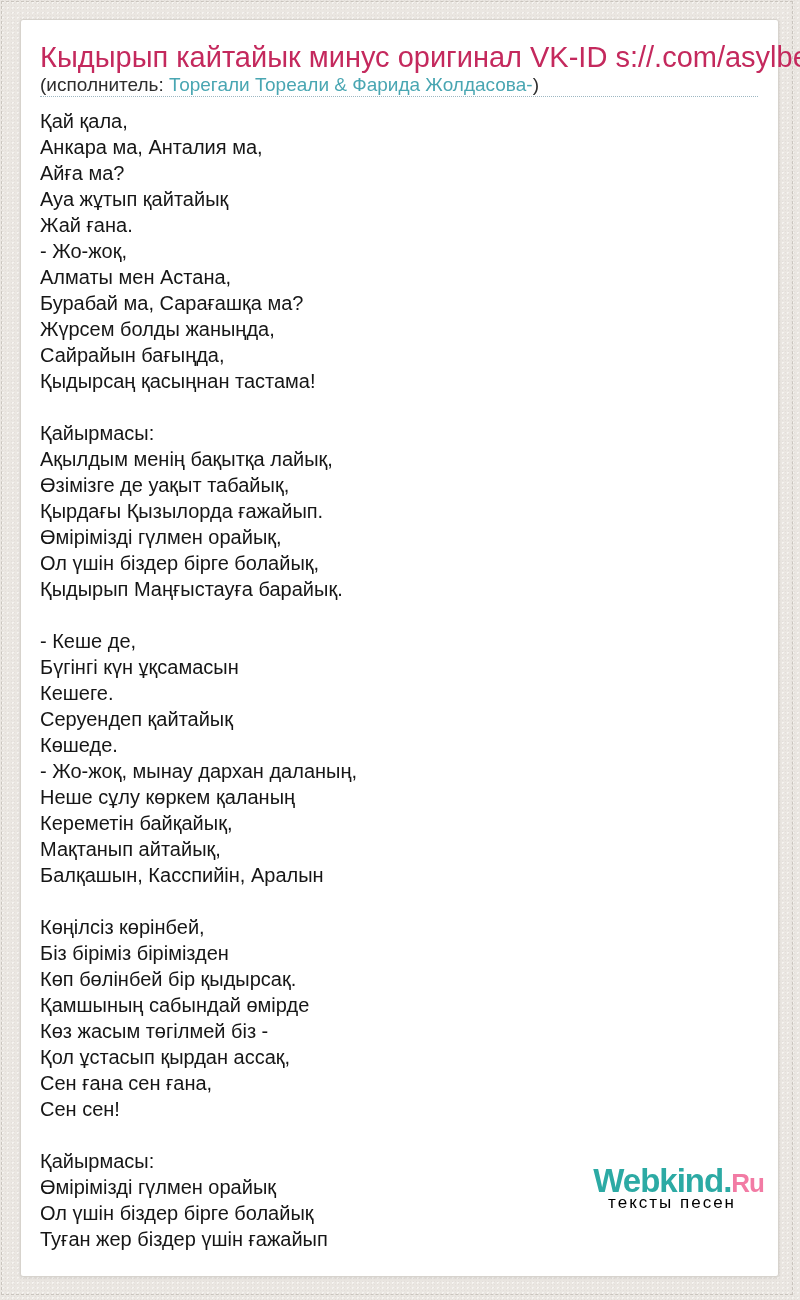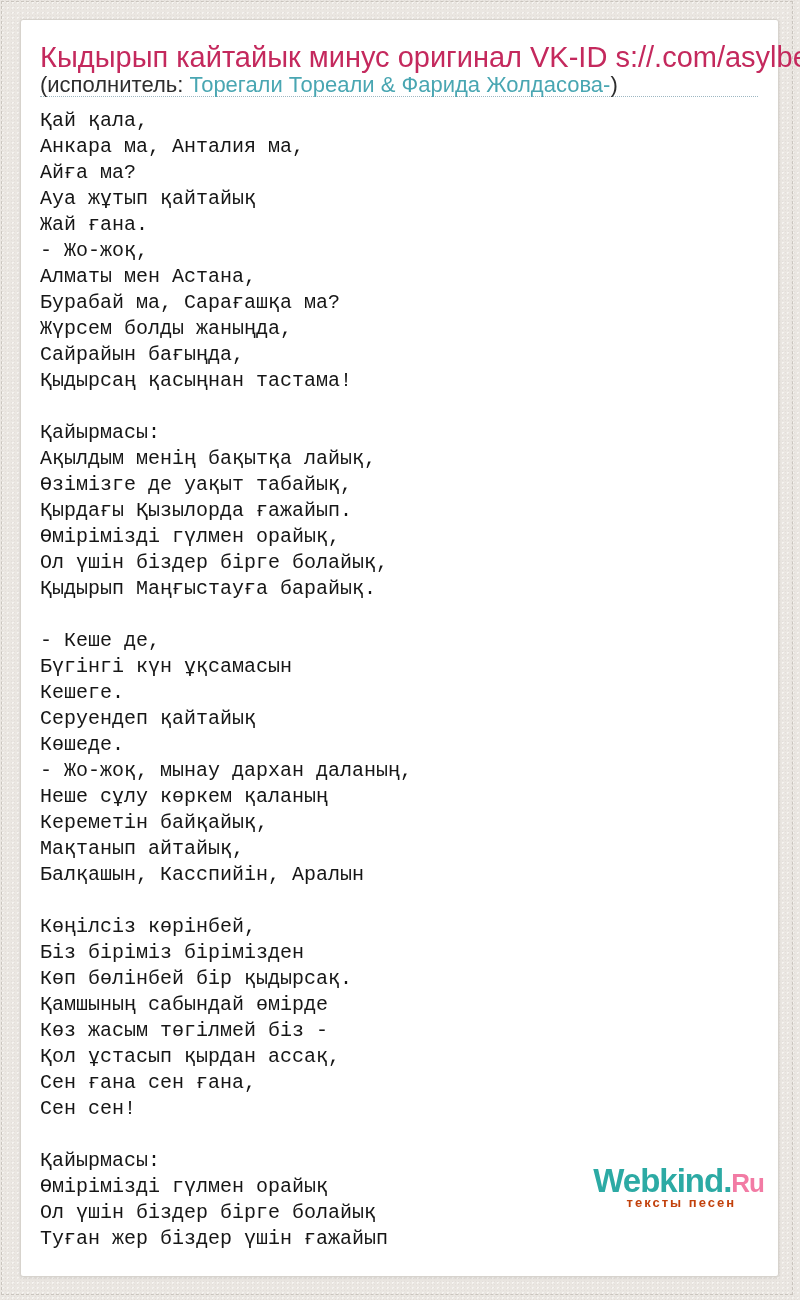--- a/index.html
+++ b/index.html
@@ -33,62 +33,61 @@
   }
   .song-title{
     font-size:29px;
     line-height:31px;
     font-weight:400;
     color:#c4295d;
     letter-spacing:0;
     white-space:nowrap;
   }
   .artist-line{
-    font-size:22px;
+    font-size:19px;
     line-height:20px;
     color:#2d2d2d;
     margin-top:2px;
     padding-bottom:1px;
     border-bottom:1px dotted #9db7c2;
   }
   .artist-link{
     color:#49a6b2;
     text-decoration:none;
     cursor:pointer;
   }
   .lyrics{
     margin:11px 20px 0 19px;
     font-size:20px;
     line-height:26px;
     color:#161616;
     white-space:pre-line;
-    font-family:Liberation Mono, monospace;
   }
   .logo{
     position:absolute;
     top:1144px; right:14px;
     text-align:right;
     cursor:pointer;
     line-height:34px;
   }
   .logo-main{
     font-size:33px;
     font-weight:700;
     letter-spacing:-1px;
     color:#2caaa4;
     white-space:nowrap;
   }
   .logo-name{ color:#2caaa4; }
   .logo-dot{ color:#2caaa4; }
   .logo-tld{ color:#f27ba4; font-size:26px; }
   .logo-tagline{
-    font-size:13px;
-    font-weight:700;
+    font-size:17px;
+    font-weight:400;
     letter-spacing:2px;
-    color:#c2410c;
+    color:#000000;
     line-height:13px;
     margin-top:-4px;
     padding-right:28px;
     white-space:nowrap;
   }
 </style>
 </head>
 <body>
 
 <div class="dashed-frame"></div>

